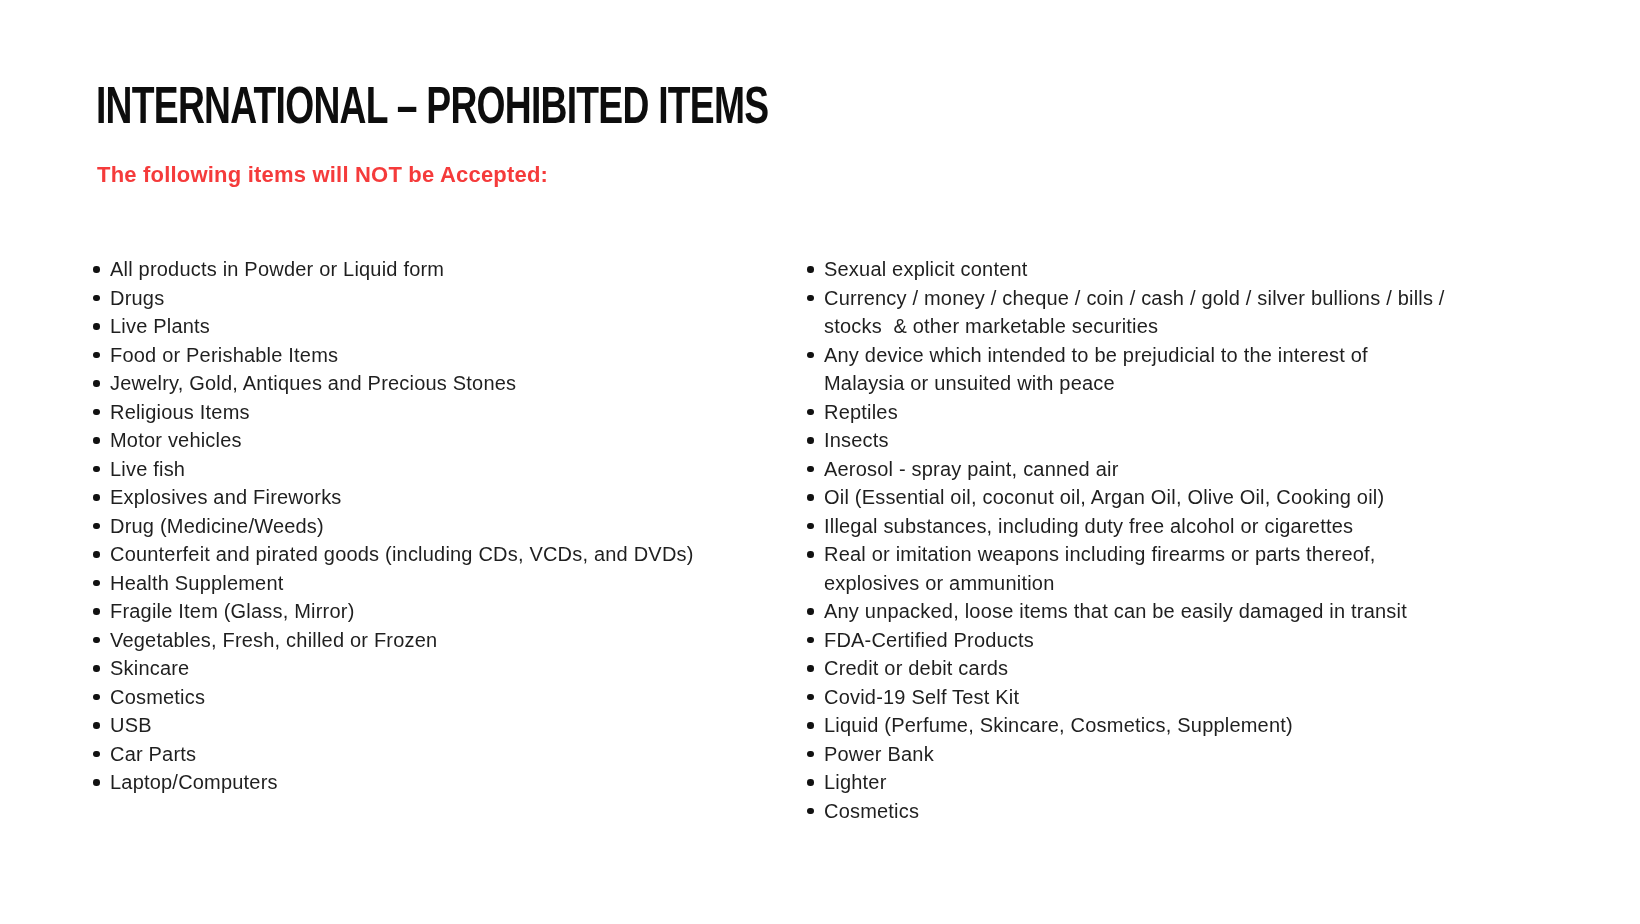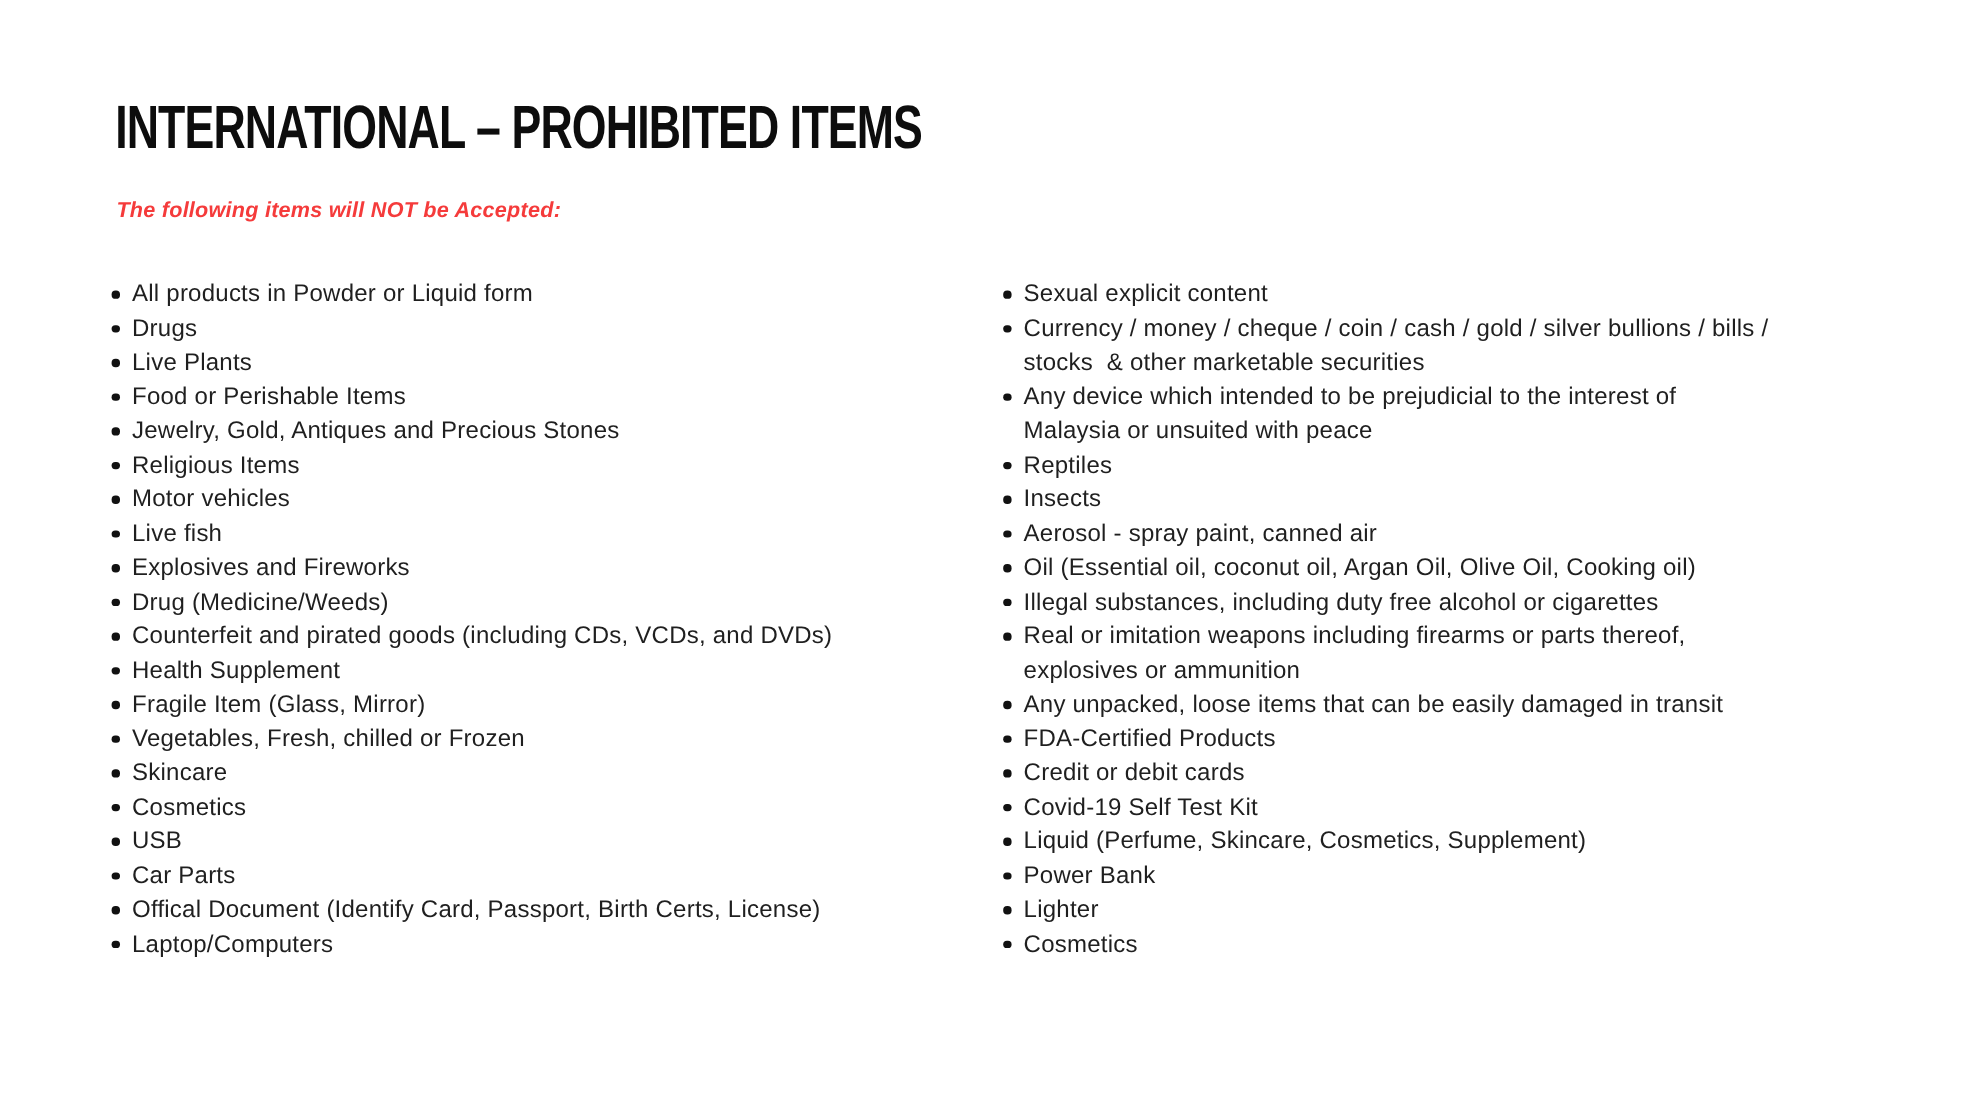--- a/index.html
+++ b/index.html
@@ -25,32 +25,30 @@
     letter-spacing: -1px;
     white-space: nowrap;
   }
   .title .squeeze {
     display: inline-block;
     transform: scaleX(0.73);
     transform-origin: 0 50%;
   }
   .subtitle {
     margin: 29px 0 0 7px;
-    font-size: 18px;
+    font-size: 22px;
     line-height: 30px;
     font-weight: 700;
-    font-style: italic;
     color: #f53b3b;
     letter-spacing: 0.2px;
   }
   .columns {
-    margin-top: 41px;
+    margin-top: 65px;
     display: grid;
     grid-template-columns: 714px 1fr;
-    gap: 29px;
   }
   ul.plist {
     list-style: none;
     font-size: 20px;
     line-height: 28.5px;
     color: #1f1f1f;
     letter-spacing: 0.2px;
   }
   ul.plist li {
     position: relative;
@@ -89,21 +87,20 @@
         <li>Explosives and Fireworks</li>
         <li>Drug (Medicine/Weeds)</li>
         <li>Counterfeit and pirated goods (including CDs, VCDs, and DVDs)</li>
         <li>Health Supplement</li>
         <li>Fragile Item (Glass, Mirror)</li>
         <li>Vegetables, Fresh, chilled or Frozen</li>
         <li>Skincare</li>
         <li>Cosmetics</li>
         <li>USB</li>
         <li>Car Parts</li>
-        <li>Offical Document (Identify Card, Passport, Birth Certs, License)</li>
         <li>Laptop/Computers</li>
       </ul>
     <ul class="plist">
         <li>Sexual explicit content</li>
         <li>Currency / money / cheque / coin / cash / gold / silver bullions / bills /
 stocks  &amp; other marketable securities</li>
         <li>Any device which intended to be prejudicial to the interest of
 Malaysia or unsuited with peace</li>
         <li>Reptiles</li>
         <li>Insects</li>

